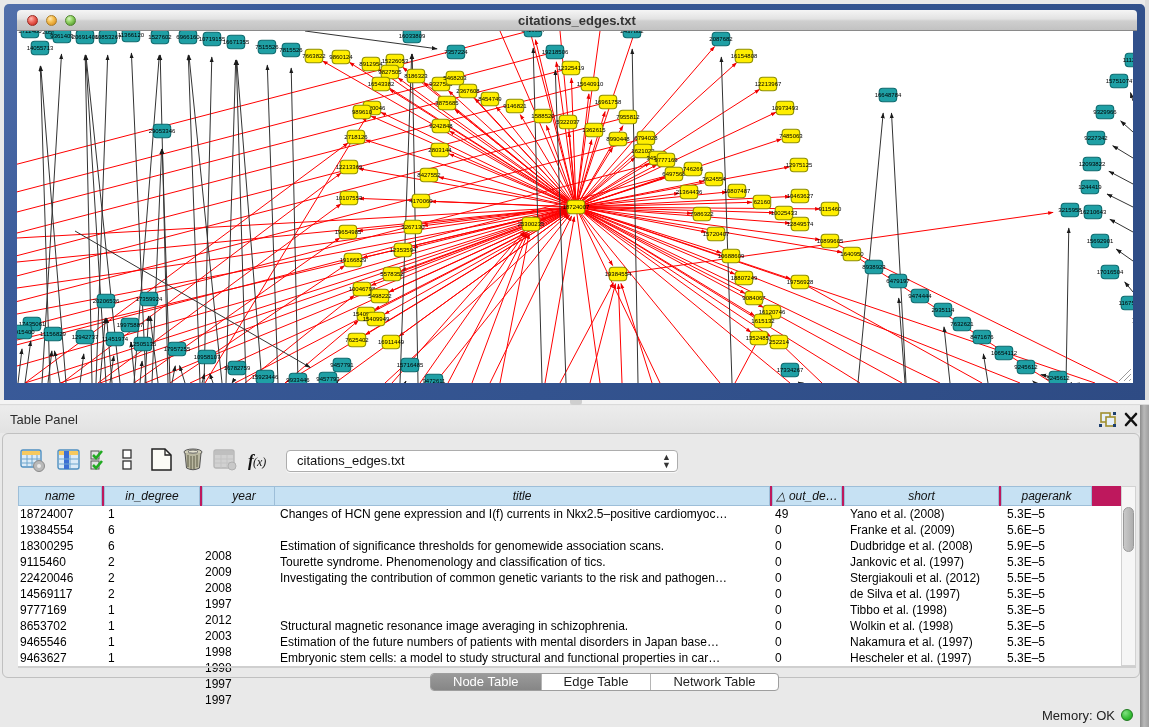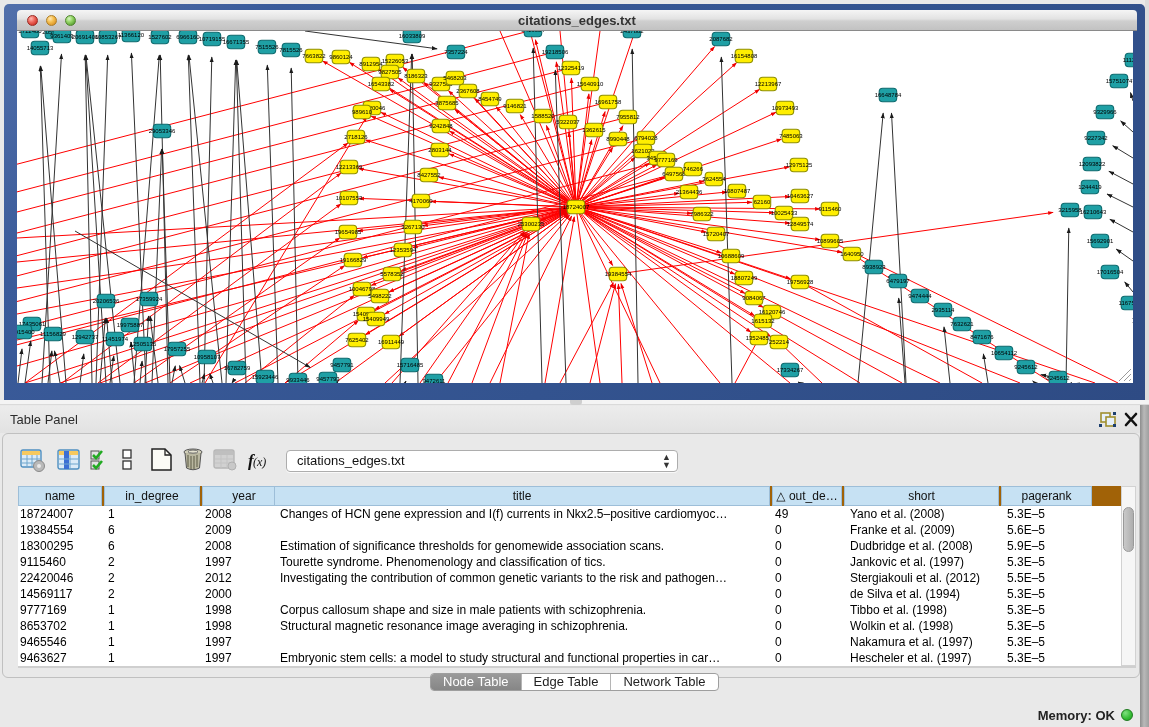--- a/index.html
+++ b/index.html
@@ -25,44 +25,44 @@
 #tp-header .t { position:absolute; left:10px; top:6px; font-size:13px; color:#2d2d2d; }
 #panelbody { position:absolute; left:2px; top:433px; width:1138px; height:245px;
   background:#e9e9e9; border:1px solid #c0c0c0; border-radius:6px; }
 #rightstrip { position:absolute; right:0; top:405px; width:9px; height:322px;
   background:linear-gradient(90deg,#8d8d8d,#b9b9b9 45%,#9f9f9f); }
 .ticon { position:absolute; top:447px; }
 #combo { position:absolute; left:286px; top:450px; width:392px; height:22px; background:#ffffff;
   border:1px solid #adadad; border-radius:4px; box-shadow:0 1px 0 rgba(255,255,255,.7);
   font-size:13px; color:#111; line-height:20px; padding-left:10px; }
 #combo .arr { position:absolute; right:6px; top:2px; font-size:9px; color:#333; line-height:8px; text-align:center;}
-#thead { position:absolute; left:18px; top:486px; width:1103px; height:20px; background:#a16207; }
+#thead { position:absolute; left:18px; top:486px; width:1103px; height:20px; background:#be185d;font-style:italic; }
 .hcell { position:absolute; top:0; height:20px; background:#c6e1f3; border:1px solid #9dbed8;
   font-size:12px; color:#111; text-align:center; line-height:18px; }
 #tbody { position:absolute; left:18px; top:506px; width:1103px; height:160px; background:#ffffff; }
 .trow { position:relative; height:16px; font-size:12px; color:#000; white-space:nowrap; }
 .trow span { position:absolute; top:1px; overflow:hidden; }
 .c-name { left:2px;  width:96px; }
 .c-deg  { left:90px; width:90px; }
-.c-year { left:187px; width:60px; }
+.c-year { left:187px; width:60px;margin-top:42px; }
 .c-title{ left:262px; width:492px; }
 .c-out  { left:757px; width:60px; }
 .c-short{ left:832px; width:168px; }
 .c-pr   { left:989px; width:100px; }
 #vscroll { position:absolute; left:1121px; top:486px; width:15px; height:180px;
   background:#f6f6f6; border:1px solid #d2d2d2; }
 #vthumb { position:absolute; left:1px; top:20px; width:11px; height:45px;
   background:linear-gradient(90deg,#c9c9c9,#aeaeae); border:1px solid #999; border-radius:6px; }
 #tablebottom { position:absolute; left:18px; top:666px; width:1118px; height:2px; background:#cfcfcf; }
 #tabs { position:absolute; left:430px; top:673px; height:18px; font-size:13px;
   border:1px solid #9e9e9e; border-radius:4px; background:#fff; }
-#tabs span { display:inline-block; height:16px; line-height:16px; padding:0 12px; color:#222; vertical-align:top;}
+#tabs span { display:inline-block; height:16px; line-height:16px; padding:0 22px; color:#222; vertical-align:top;}
 #tabs .sel { background:linear-gradient(#9a9a9a,#868686); color:#fff; border-radius:3px 0 0 3px; }
 #tabs .sep { padding:0; width:1px; background:#b5b5b5; }
-#memory { position:absolute; right:34px; top:708px; font-size:13px; color:#222;font-weight:bold; }
+#memory { position:absolute; right:34px; top:708px; font-size:13px; color:#222; }
 #memdot { position:absolute; right:16px; top:709px; width:12px; height:12px; border-radius:50%;
   background:radial-gradient(circle at 35% 30%,#7fe07f,#33bb33 60%,#1f9e1f); border:1px solid #1c7a1c; }
 svg text { user-select:none; }
 </style></head>
 <body>
 <div id="win">
   <div id="titlebar">
     <span class="tl r"></span>
       <span class="tl o"></span>
       <span class="tl g"></span>
@@ -690,47 +690,47 @@
       <span class="c-deg">2</span>
       <span class="c-year">2012</span>
       <span class="c-title">Investigating the contribution of common genetic variants to the risk and pathogen…</span>
       <span class="c-out">0</span>
       <span class="c-short">Stergiakouli et al. (2012)</span>
       <span class="c-pr">5.5E–5</span>
     </div>
 <div class="trow">
       <span class="c-name">14569117</span>
       <span class="c-deg">2</span>
-      <span class="c-year">2000</span>
-      <span class="c-out">0</span>
-      <span class="c-short">de Silva et al. (1994)</span>
+      <span class="c-year">2003</span>
+      <span class="c-out">0</span>
+      <span class="c-short">de Silva et al. (1997)</span>
       <span class="c-pr">5.3E–5</span>
     </div>
 <div class="trow">
       <span class="c-name">9777169</span>
       <span class="c-deg">1</span>
       <span class="c-year">1998</span>
-      <span class="c-title">Corpus callosum shape and size in male patients with schizophrenia.</span>
       <span class="c-out">0</span>
       <span class="c-short">Tibbo et al. (1998)</span>
       <span class="c-pr">5.3E–5</span>
     </div>
 <div class="trow">
       <span class="c-name">8653702</span>
       <span class="c-deg">1</span>
       <span class="c-year">1998</span>
       <span class="c-title">Structural magnetic resonance image averaging in schizophrenia.</span>
       <span class="c-out">0</span>
       <span class="c-short">Wolkin et al. (1998)</span>
       <span class="c-pr">5.3E–5</span>
     </div>
 <div class="trow">
       <span class="c-name">9465546</span>
       <span class="c-deg">1</span>
       <span class="c-year">1997</span>
+      <span class="c-title">Estimation of the future numbers of patients with mental disorders in Japan base…</span>
       <span class="c-out">0</span>
       <span class="c-short">Nakamura et al. (1997)</span>
       <span class="c-pr">5.3E–5</span>
     </div>
 <div class="trow">
       <span class="c-name">9463627</span>
       <span class="c-deg">1</span>
       <span class="c-year">1997</span>
       <span class="c-title">Embryonic stem cells: a model to study structural and functional properties in car…</span>
       <span class="c-out">0</span>

